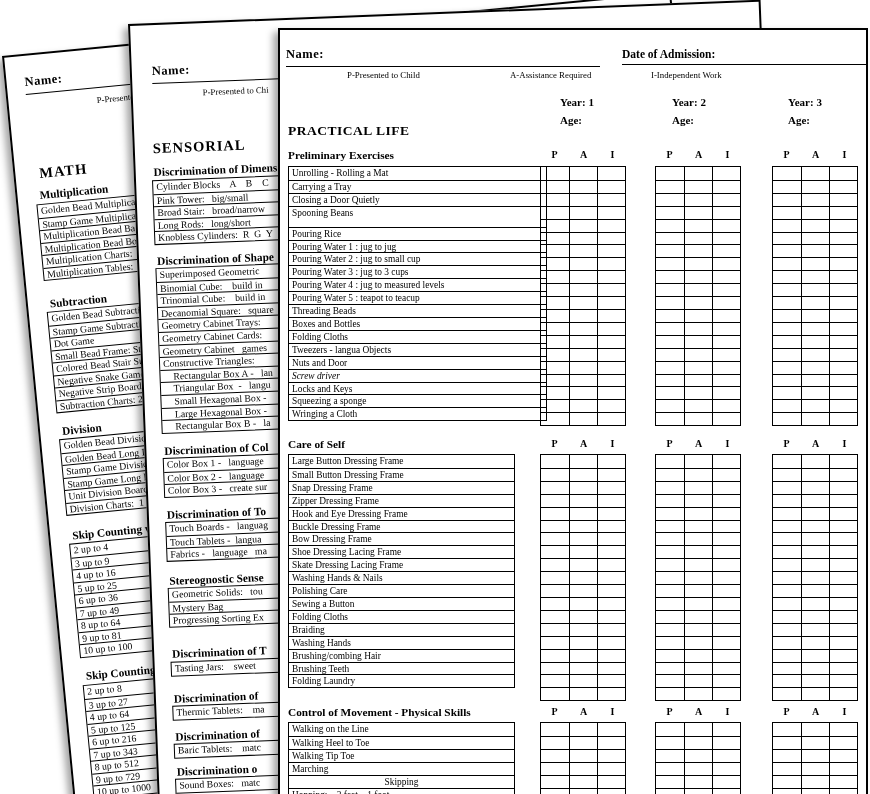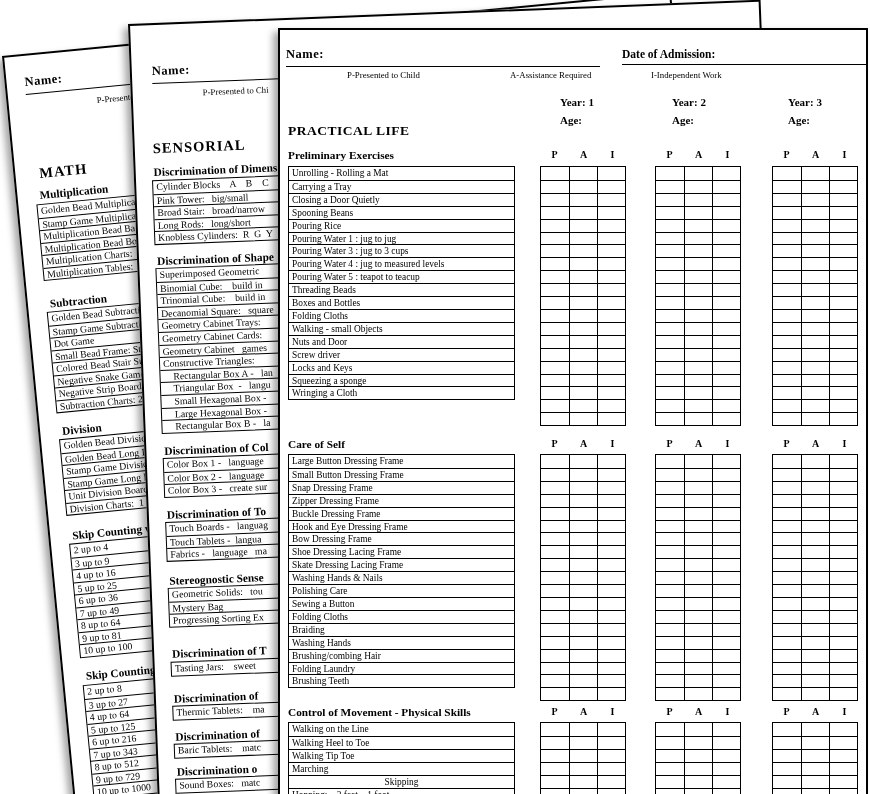--- a/index.html
+++ b/index.html
@@ -183,36 +183,37 @@
     <div class="yr" style="left:280px;top:66px;">Year: 1</div>
     <div class="yr" style="left:280px;top:84px;">Age:</div>
     <div class="yr" style="left:392px;top:66px;">Year: 2</div>
     <div class="yr" style="left:392px;top:84px;">Age:</div>
     <div class="yr" style="left:508px;top:66px;">Year: 3</div>
     <div class="yr" style="left:508px;top:84px;">Age:</div>
 
     <div class="abs ptitle" style="left:8px;top:93px;">PRACTICAL LIFE</div>
     <div id="pl-sections">
         <div class="sechead" style="left: 8px; top: 119px;">Preliminary Exercises</div>
-        <div class="ltable" style="left: 8px; top: 136px; width: 227px;">
+        <div class="ltable" style="left: 8px; top: 136px; width: 259px;">
           <div class="lrow" style="height: 12.92px; line-height: 12.92px;">Unrolling - Rolling a Mat</div>
           <div class="lrow" style="height: 12.92px; line-height: 12.92px;">Carrying a Tray</div>
           <div class="lrow" style="height: 12.92px; line-height: 12.92px;">Closing a Door Quietly</div>
           <div class="lrow" style="height: 12.92px; line-height: 12.92px;">Spooning Beans</div>
-          <div class="lrow" style="height: 12.92px; line-height: 12.92px;">Pouring Rice</div>
+          <div class="lrow" style="height: 12.92px; line-height: 12.92px; margin-top: 8px;">Pouring Rice</div>
           <div class="lrow" style="height: 12.92px; line-height: 12.92px;">Pouring Water 1 : jug to jug</div>
+          <div class="lrow" style="height: 12.92px; line-height: 12.92px;">Pouring Water 2 : jug to small cup</div>
           <div class="lrow" style="height: 12.92px; line-height: 12.92px;">Pouring Water 3 : jug to 3 cups</div>
           <div class="lrow" style="height: 12.92px; line-height: 12.92px;">Pouring Water 4 : jug to measured levels</div>
           <div class="lrow" style="height: 12.92px; line-height: 12.92px;">Pouring Water 5 : teapot to teacup</div>
           <div class="lrow" style="height: 12.92px; line-height: 12.92px;">Threading Beads</div>
           <div class="lrow" style="height: 12.92px; line-height: 12.92px;">Boxes and Bottles</div>
           <div class="lrow" style="height: 12.92px; line-height: 12.92px;">Folding Cloths</div>
-          <div class="lrow" style="height: 12.92px; line-height: 12.92px;">Walking - small Objects</div>
+          <div class="lrow" style="height: 12.92px; line-height: 12.92px;">Tweezers - langua Objects</div>
           <div class="lrow" style="height: 12.92px; line-height: 12.92px;">Nuts and Door</div>
-          <div class="lrow" style="height: 12.92px; line-height: 12.92px;">Screw driver</div>
+          <div class="lrow" style="height: 12.92px; line-height: 12.92px; font-style: italic;">Screw driver</div>
           <div class="lrow" style="height: 12.92px; line-height: 12.92px;">Locks and Keys</div>
           <div class="lrow" style="height: 12.92px; line-height: 12.92px;">Squeezing a sponge</div>
           <div class="lrow" style="height: 12.92px; line-height: 12.92px;">Wringing a Cloth</div>
         </div>
         <div class="pai" style="left: 260px; top: 119px;">
           <span style="width: 29px;">P</span>
           <span style="width: 29px;">A</span>
           <span style="width: 29px;">I</span>
         </div>
         <div class="grid" style="left: 260px; top: 136px; grid-template-columns: repeat(3, 28px); grid-auto-rows: 12.92px;">
@@ -410,34 +411,34 @@
           <div class="c bt"></div>
           <div class="c bl bt"></div>
           <div class="c bl bt"></div>
         </div>
         <div class="sechead" style="left: 8px; top: 408px; font-family: Liberation Serif, serif;">Care of Self</div>
         <div class="ltable" style="left: 8px; top: 424px; width: 227px;">
           <div class="lrow" style="height: 12.92px; line-height: 12.92px;">Large Button Dressing Frame</div>
           <div class="lrow" style="height: 12.92px; line-height: 12.92px;">Small Button Dressing Frame</div>
           <div class="lrow" style="height: 12.92px; line-height: 12.92px;">Snap Dressing Frame</div>
           <div class="lrow" style="height: 12.92px; line-height: 12.92px;">Zipper Dressing Frame</div>
+          <div class="lrow" style="height: 12.92px; line-height: 12.92px;">Hook and Eye Dressing Frame</div>
           <div class="lrow" style="height: 12.92px; line-height: 12.92px;">Buckle Dressing Frame</div>
-          <div class="lrow" style="height: 12.92px; line-height: 12.92px;">Hook and Eye Dressing Frame</div>
           <div class="lrow" style="height: 12.92px; line-height: 12.92px;">Bow Dressing Frame</div>
           <div class="lrow" style="height: 12.92px; line-height: 12.92px;">Shoe Dressing Lacing Frame</div>
           <div class="lrow" style="height: 12.92px; line-height: 12.92px;">Skate Dressing Lacing Frame</div>
           <div class="lrow" style="height: 12.92px; line-height: 12.92px;">Washing Hands &amp; Nails</div>
           <div class="lrow" style="height: 12.92px; line-height: 12.92px;">Polishing Care</div>
           <div class="lrow" style="height: 12.92px; line-height: 12.92px;">Sewing a Button</div>
           <div class="lrow" style="height: 12.92px; line-height: 12.92px;">Folding Cloths</div>
           <div class="lrow" style="height: 12.92px; line-height: 12.92px;">Braiding</div>
           <div class="lrow" style="height: 12.92px; line-height: 12.92px;">Washing Hands</div>
           <div class="lrow" style="height: 12.92px; line-height: 12.92px;">Brushing/combing Hair</div>
+          <div class="lrow" style="height: 12.92px; line-height: 12.92px;">Brushing Teeth</div>
           <div class="lrow" style="height: 12.92px; line-height: 12.92px;">Folding Laundry</div>
-          <div class="lrow" style="height: 12.92px; line-height: 12.92px;">Brushing Teeth</div>
         </div>
         <div class="pai" style="left: 260px; top: 408px;">
           <span style="width: 29px;">P</span>
           <span style="width: 29px;">A</span>
           <span style="width: 29px;">I</span>
         </div>
         <div class="grid" style="left: 260px; top: 424px; grid-template-columns: repeat(3, 28px); grid-auto-rows: 12.92px;">
           <div class="c"></div>
           <div class="c bl"></div>
           <div class="c bl"></div>

